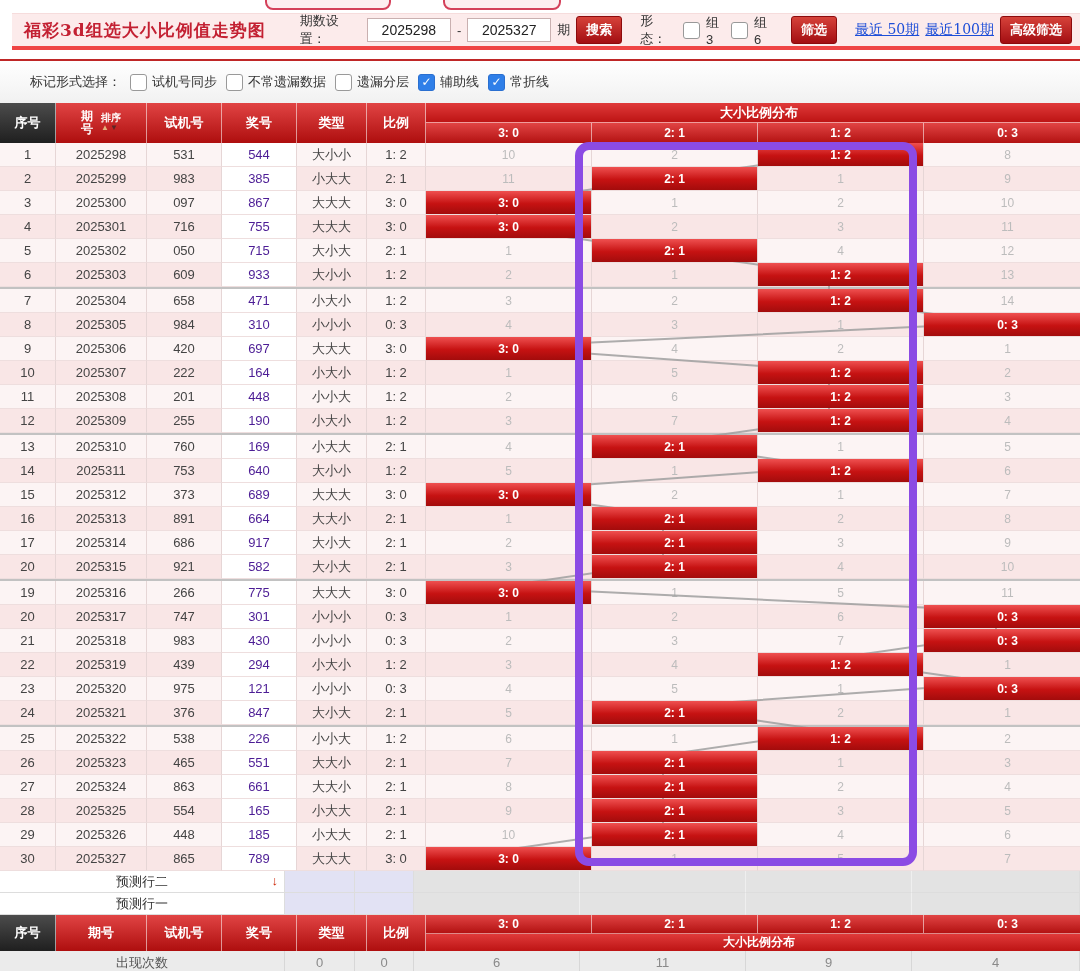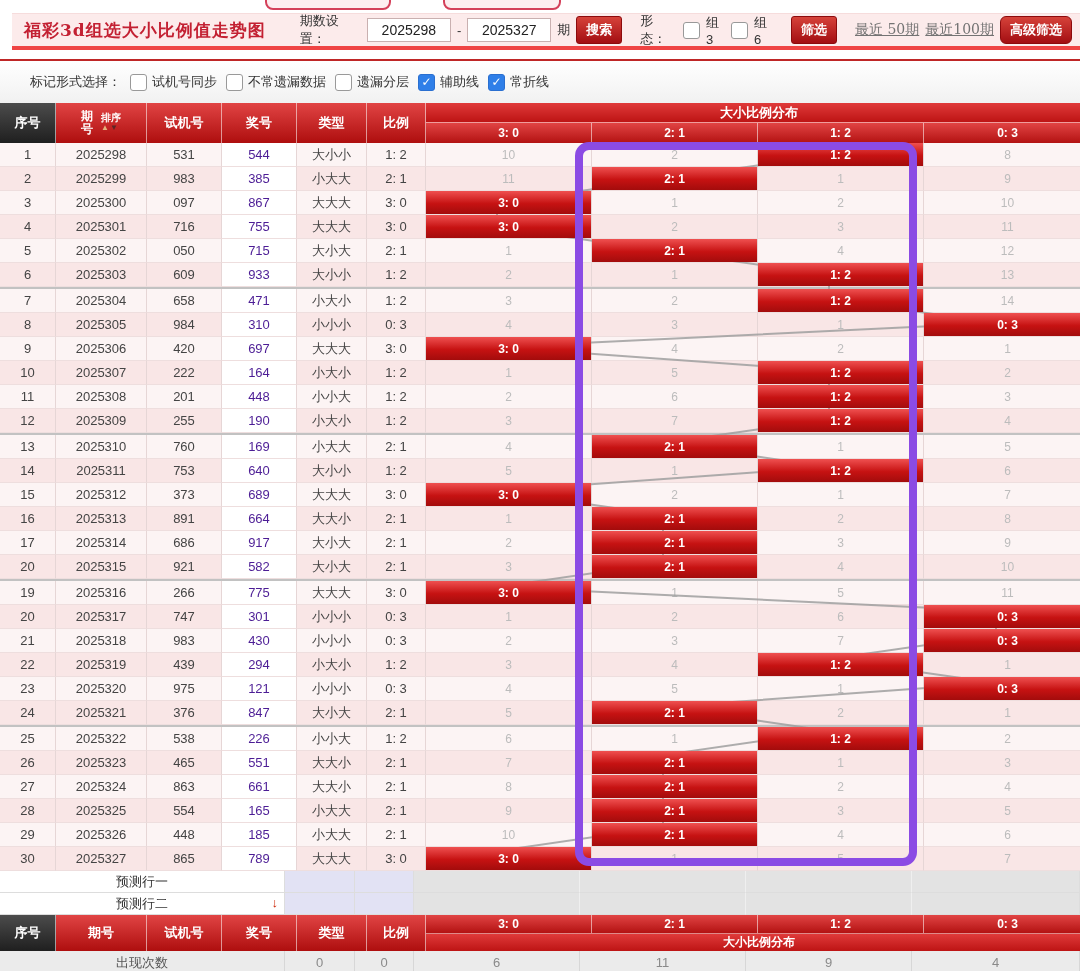--- a/index.html
+++ b/index.html
@@ -10,24 +10,24 @@
   .top-partial-btn{position:absolute;top:-8px;height:18px;background:#fdeef0;border:2px solid #d4405a;border-radius:8px;}
   #tpb1{left:265px;width:126px;}
   #tpb2{left:443px;width:118px;}
 
   
   #title-bar{position:absolute;top:13px;left:12px;width:1080px;height:37px;background:#fcebeb;border-top:1px solid #f6dcdc;border-bottom:4px solid #ef4444;display:flex;align-items:center;padding:0 12px;}
   .app-title{color:#c32032;font-weight:bold;font-size:17px;letter-spacing:1px;font-family:"DejaVu Serif","Liberation Serif",serif;white-space:nowrap;}
   .tb-controls{display:flex;align-items:center;margin-left:34px;gap:6px;font-size:13px;color:#333;flex:1;}
   .tb-input{width:84px;height:24px;border:1px solid #c9b0b0;background:#fff;text-align:center;font-size:14px;color:#222;font-family:"Liberation Sans",sans-serif;}
   .red-btn{background:linear-gradient(#d6423a,#a30e12);color:#fff;border:1px solid #8c0a0c;border-radius:3px;font-size:13px;padding:4px 9px;font-weight:bold;cursor:pointer;white-space:nowrap;font-family:"Liberation Sans",sans-serif;}
-  .link{text-decoration:underline;color:#737373;font-size:14px;font-family:"DejaVu Serif","Liberation Serif",serif;white-space:nowrap;cursor:pointer;}
+  .link{text-decoration:underline;color:#1d4ed8;font-size:14px;font-family:"DejaVu Serif","Liberation Serif",serif;white-space:nowrap;cursor:pointer;}
   .cb{width:17px;height:17px;border:1px solid #999;border-radius:3px;background:#fff;display:inline-flex;align-items:center;justify-content:center;flex:none;cursor:pointer;font-size:12px;line-height:1;}
   .cb.checked{background:#2f7fe8;border-color:#2a6fd0;color:#fff;font-weight:bold;}
-  #advanced-btn{margin-left:auto;margin-right:8px;border-radius:6px;}
+  #advanced-btn{margin-left:auto;margin-right:8px;}
   .gap-l{margin-left:12px;}
 
   #red-divider{position:absolute;top:59px;left:0;width:1080px;height:2px;background:#bf2626;}
 
   
   #marker-bar{position:absolute;top:61px;left:0;width:1080px;height:42px;background:linear-gradient(#ffffff,#f1f1f1);display:flex;align-items:center;padding-left:30px;gap:9px;font-size:13px;color:#333;}
   .mk-pair{display:flex;align-items:center;gap:5px;}
 
   
   #grid{position:absolute;top:103px;left:0;width:1080px;}
@@ -768,33 +768,33 @@
         <div class="c chart">
           <span class="miss">5</span>
         </div>
         <div class="c chart w3">
           <span class="miss">7</span>
         </div>
       </div>
     </div>
 
   <div class="pred-row">
-    <div class="c pred-merge">预测行一</div>
+    <div class="c pred-merge">
+      <span>预测行二</span>
+      <span class="dn-arrow">↓</span>
+    </div>
     <div class="c w-type lav"></div>
     <div class="c w-ratio lav"></div>
     <div class="c chart pred-chart cborder"></div>
     <div class="c chart pred-chart cborder"></div>
     <div class="c chart pred-chart cborder"></div>
     <div class="c chart w3 pred-chart"></div>
   </div>
   <div class="pred-row">
-    <div class="c pred-merge">
-      <span>预测行二</span>
-      <span class="dn-arrow">↓</span>
-    </div>
+    <div class="c pred-merge">预测行一</div>
     <div class="c w-type lav"></div>
     <div class="c w-ratio lav"></div>
     <div class="c chart pred-chart cborder"></div>
     <div class="c chart pred-chart cborder"></div>
     <div class="c chart pred-chart cborder"></div>
     <div class="c chart w3 pred-chart"></div>
   </div>
 
   <div id="bhead">
     <div class="th seqh w-seq">序号</div>

